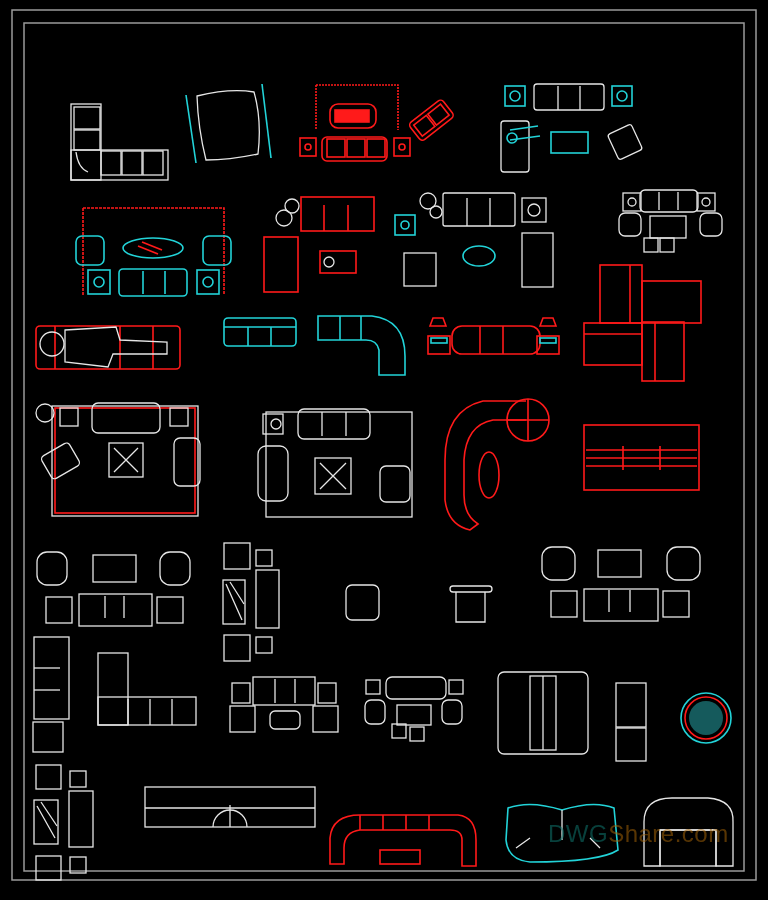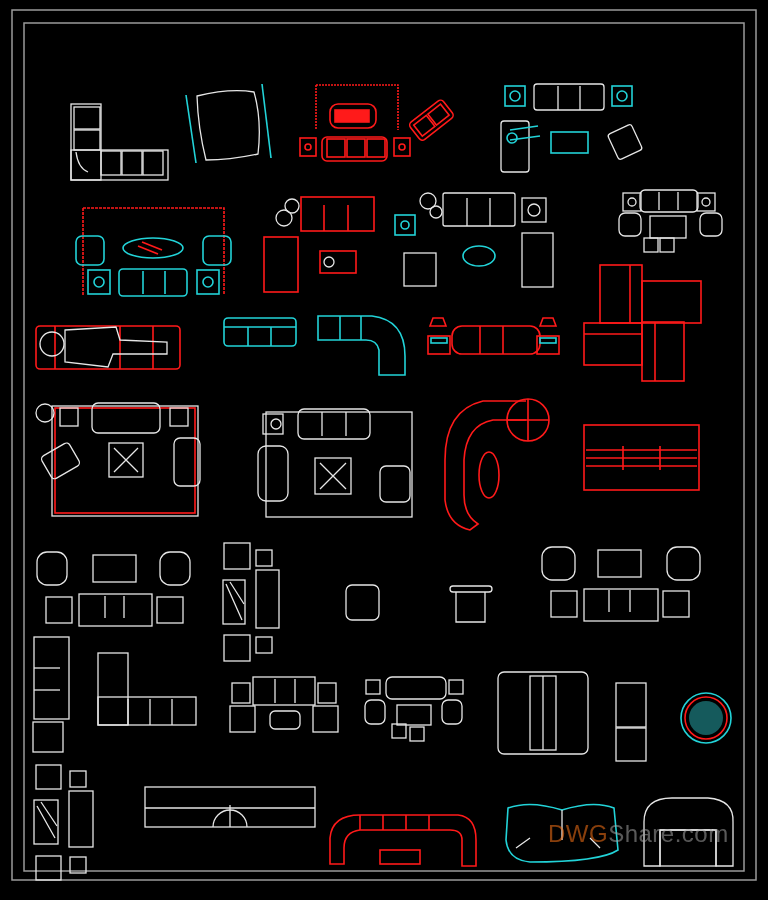--- a/index.html
+++ b/index.html
@@ -3,22 +3,22 @@
 <meta charset="utf-8">
 <style>
   html,body{margin:0;padding:0;background:#000;}
   body{width:768px;height:900px;position:relative;overflow:hidden;font-family:"Liberation Sans",sans-serif;}
   svg{position:absolute;left:0;top:0;}
   .w{stroke:#e6e6e6;fill:none;stroke-width:1.3;}
   .r{stroke:#ff1a1a;fill:none;stroke-width:1.6;}
   .c{stroke:#22d3d8;fill:none;stroke-width:1.6;}
   .frame{stroke:#9a9a9a;fill:none;stroke-width:1.5;}
   .watermark{position:absolute;left:548px;top:820px;font-size:24px;letter-spacing:0.5px;opacity:0.55;}
-  .watermark .dwg{color:#f97316;}
-  .watermark .rest{color:#a3a3a3;}
+  .watermark .dwg{color:#0f766e;}
+  .watermark .rest{color:#a16207;}
 </style>
 </head>
 <body>
 
 <svg width="768" height="900" viewBox="0 0 768 900">
 
   <rect class="frame" x="12" y="10" width="744" height="870"></rect>
   <rect class="frame" x="24" y="23" width="720" height="848"></rect>
 
   <g class="w">

